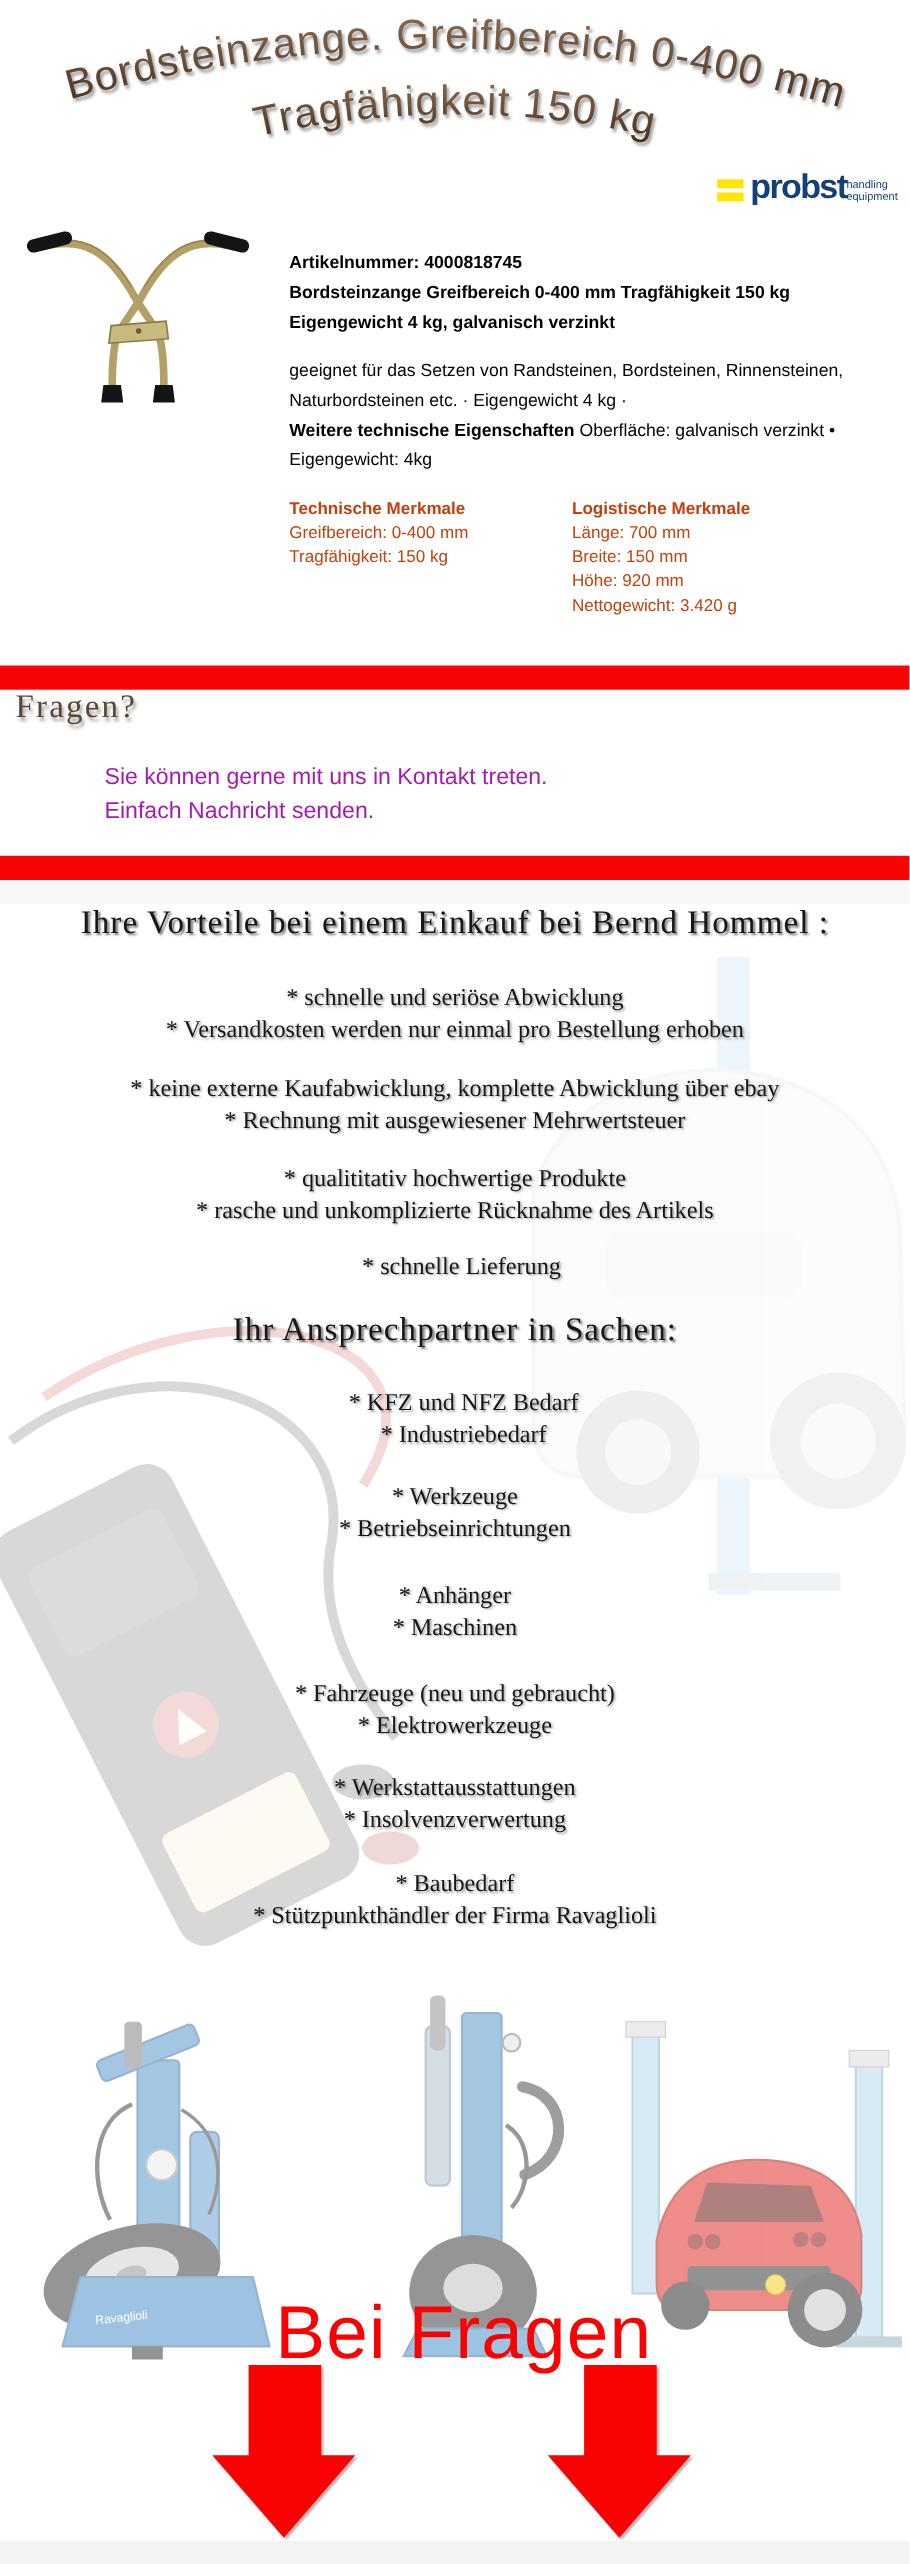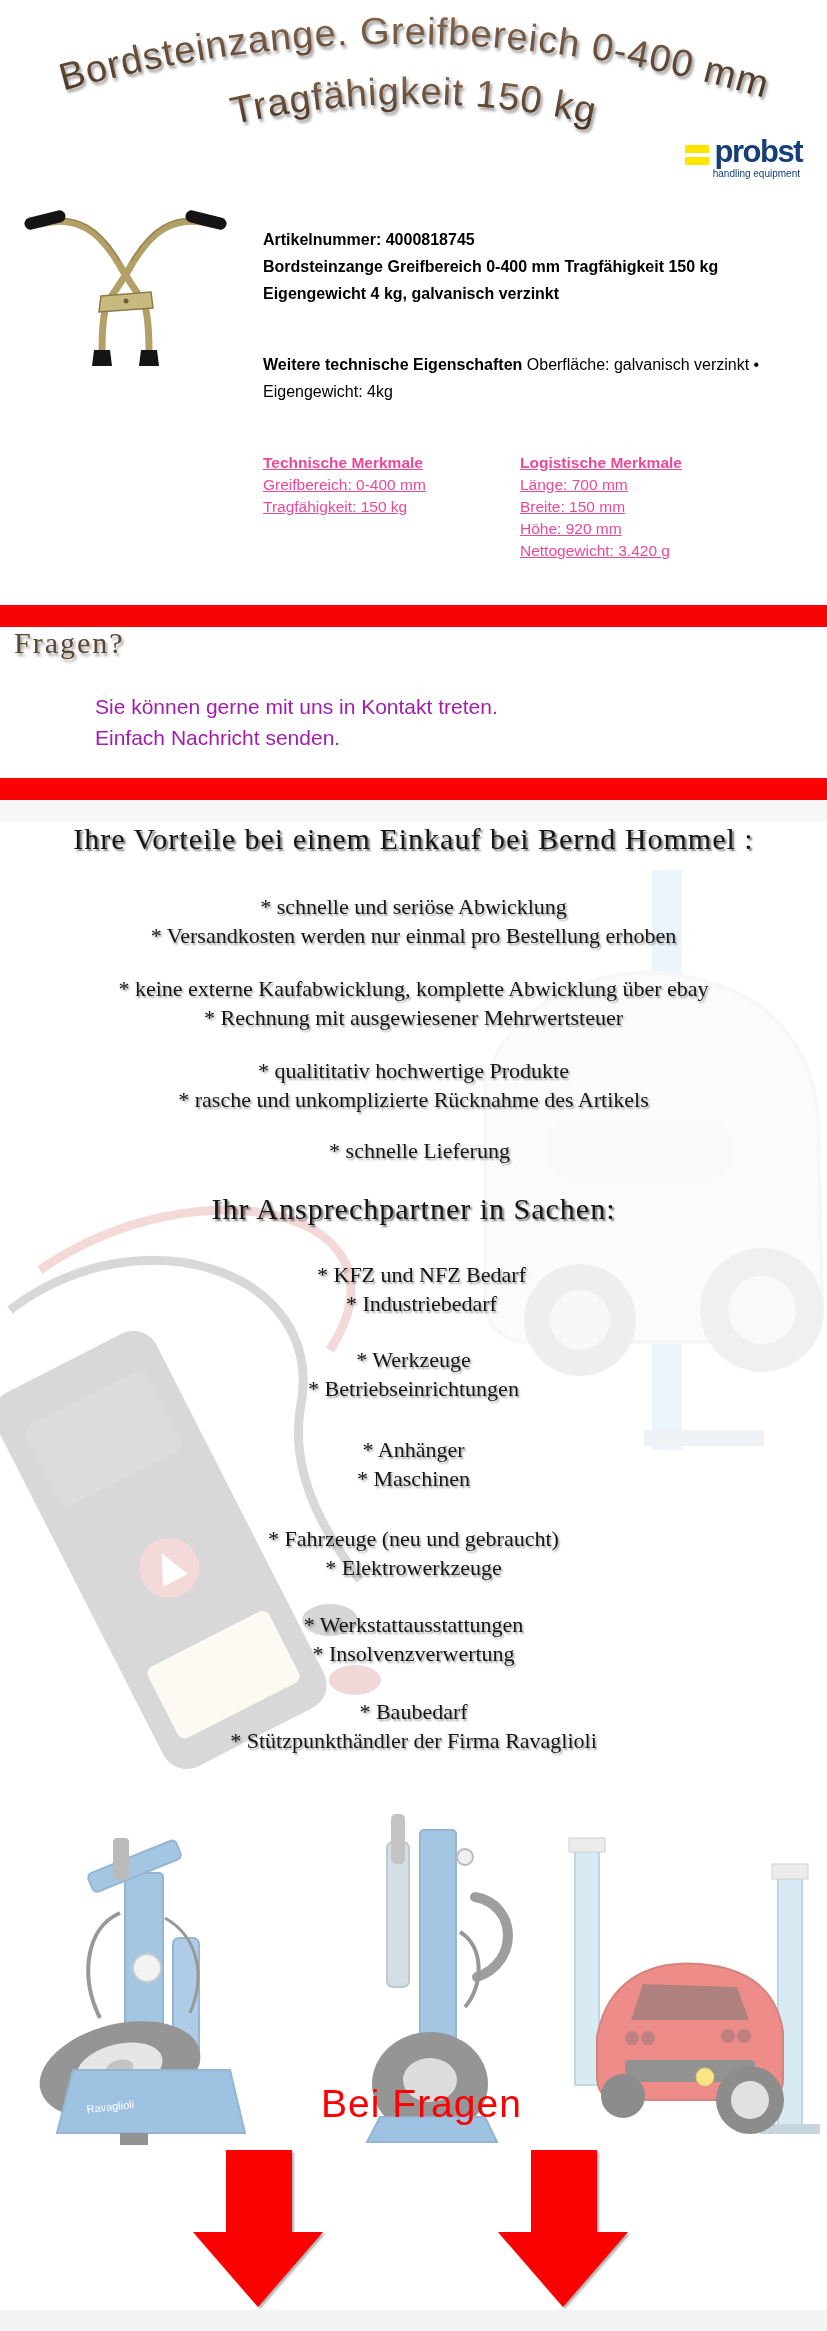--- a/index.html
+++ b/index.html
@@ -5,35 +5,35 @@
   html,body{margin:0;padding:0;background:#ffffff;}
   #page{position:relative;width:827px;height:2331px;background:#ffffff;overflow:hidden;
         font-family:"Liberation Sans",sans-serif;}
 
   
   .arc-title{position:absolute;left:0;top:0;width:827px;height:175px;}
   .arc-title text{font-family:"Liberation Sans",sans-serif;font-size:38px;letter-spacing:1px;
                   filter:drop-shadow(2px 3px 1.5px rgba(0,0,0,0.40));}
 
   
-  .probst-logo{position:absolute;left:652px;top:136px;width:150px;display:flex;flex-direction:column;align-items:flex-end;}
+  .probst-logo{position:absolute;left:652px;top:154px;width:150px;display:flex;flex-direction:row;align-items:flex-end;}
   .probst-row{display:flex;align-items:center;}
   .probst-eq{display:flex;flex-direction:column;gap:4px;margin-right:6px;margin-top:6px;}
   .probst-eq span{display:block;width:24px;height:8px;background:#ffe600;}
   .probst-name{font-size:31px;font-weight:bold;color:#143f78;letter-spacing:-1.5px;line-height:1;}
   .probst-tagline{font-size:10px;color:#143f78;margin-top:1px;margin-right:2px;}
 
   
   .product-image{position:absolute;left:18px;top:192px;width:215px;height:180px;}
   .product-info{position:absolute;left:263px;top:226px;width:548px;color:#000;}
   .product-info .bold-line{font-size:16px;font-weight:bold;line-height:27px;}
   .product-desc{margin-top:17px;font-size:16px;line-height:27px;}
   .product-desc b{font-weight:bold;}
   .specs{position:absolute;left:263px;top:452px;width:560px;display:flex;}
-  .spec-col{font-size:15.5px;line-height:22px;color:#ec4899;text-decoration:underline;}
+  .spec-col{font-size:15.5px;line-height:22px;color:#c2410c;}
   .spec-col.tech{width:257px;}
   .spec-col .spec-heading{font-weight:bold;}
 
   
   .red-bar{position:absolute;left:0;width:827px;height:22px;background:#f90404;}
   #red-bar-1{top:605px;}
   #red-bar-2{top:778px;}
   .fragen-heading{position:absolute;left:14px;top:626px;font-family:"Liberation Serif",serif;
       font-size:30px;color:#584838;letter-spacing:2px;text-shadow:2px 3px 3px rgba(90,80,70,0.55);}
   .contact-lines{position:absolute;left:95px;top:691px;font-size:21px;line-height:31px;color:#a21caf;}
@@ -46,21 +46,21 @@
   .center-section{position:absolute;left:0;right:0;z-index:2;text-align:center;
       font-family:"Liberation Serif",serif;color:#161616;}
   .section-heading{font-size:30px;letter-spacing:1px;
       text-shadow:2px 2px 2px rgba(0,0,0,0.55);}
   .line-group{margin-top:24px;}
   .line-group div{font-size:22px;line-height:29px;text-shadow:1.5px 1.5px 2px rgba(70,70,70,0.5);}
 
   
   .footer-img{position:absolute;z-index:1;}
   .cta{position:absolute;left:16px;right:0;top:2082px;z-index:3;text-align:center;
-       font-size:39px;color:#fa0202;letter-spacing:1px;}
+       font-size:68px;color:#fa0202;letter-spacing:1px;}
   .arrow{position:absolute;z-index:3;top:2150px;filter:drop-shadow(2px 2px 1px rgba(120,120,120,0.6));}
   #arrow-1{left:193px;} #arrow-2{left:498px;}
   .bottom-strip{position:absolute;left:0;top:2310px;width:827px;height:21px;background:#f3f3f4;}
 </style>
 </head>
 <body>
 
 <div id="page">
 
   <svg class="arc-title" viewBox="0 0 827 175">
@@ -108,21 +108,21 @@
       <polygon points="76,158 92,158 94,174 74,174"></polygon>
       <polygon points="123,158 139,158 141,174 121,174"></polygon>
     </g>
   </svg>
 
   <div class="product-info">
     <div class="bold-line">Artikelnummer: 4000818745</div>
     <div class="bold-line">Bordsteinzange Greifbereich 0-400 mm Tragfähigkeit 150 kg</div>
     <div class="bold-line">Eigengewicht 4 kg, galvanisch verzinkt</div>
     <div class="product-desc">
-      <br>
+      <span>geeignet für das Setzen von Randsteinen, Bordsteinen, Rinnensteinen, Naturbordsteinen etc. · Eigengewicht 4 kg ·</span><br>
       <b>Weitere technische Eigenschaften</b><span> Oberfläche: galvanisch verzinkt • Eigengewicht: 4kg</span>
     </div>
   </div>
 
   <div class="specs">
     <div class="spec-col tech">
       <div class="spec-heading">Technische Merkmale</div>
       <div>Greifbereich: 0-400 mm</div>
       <div>Tragfähigkeit: 150 kg</div>
     </div>

